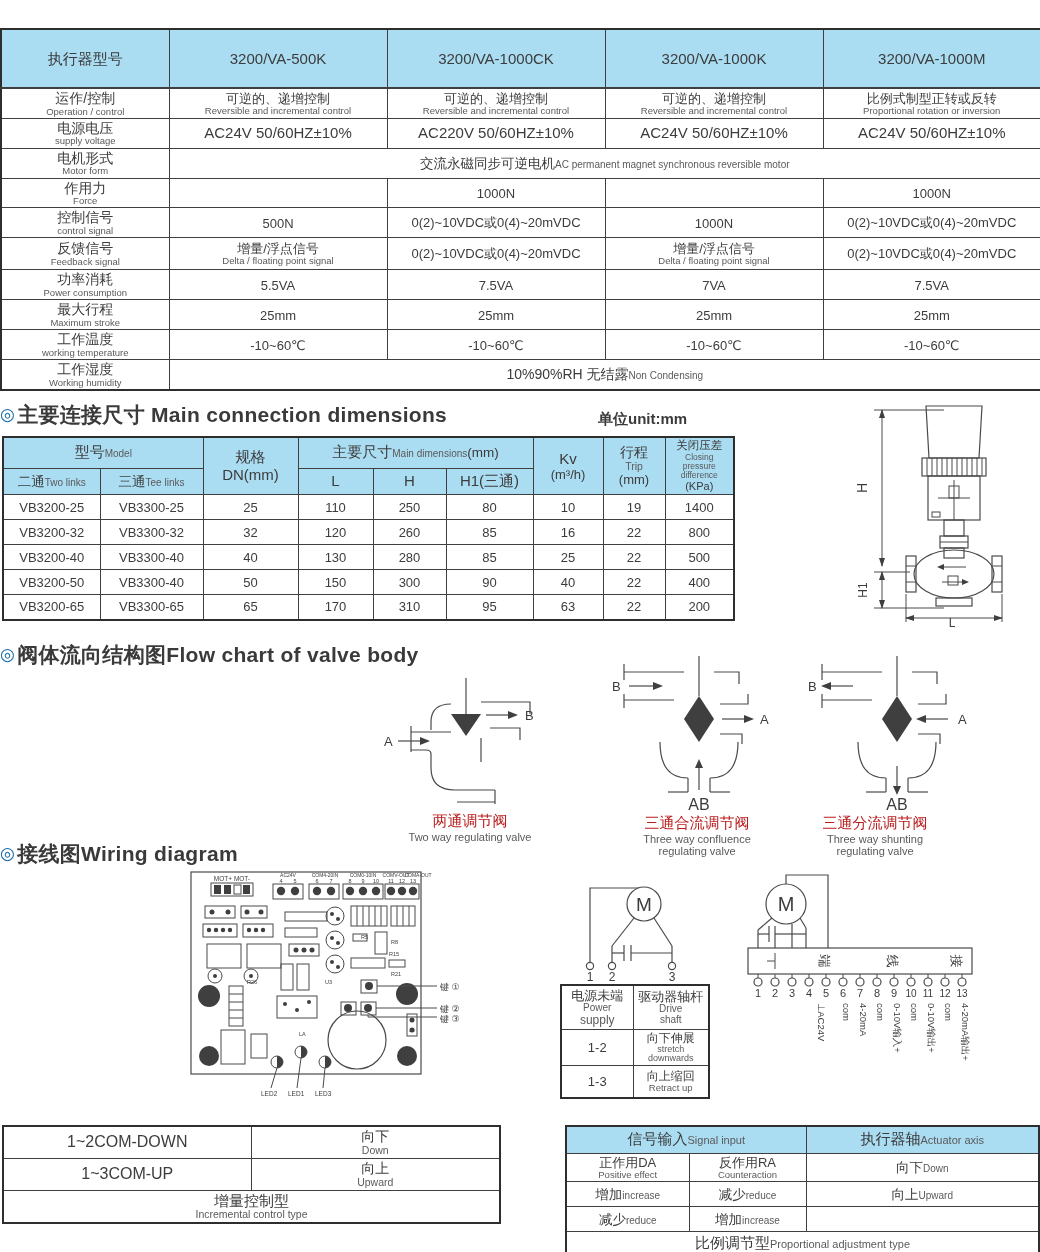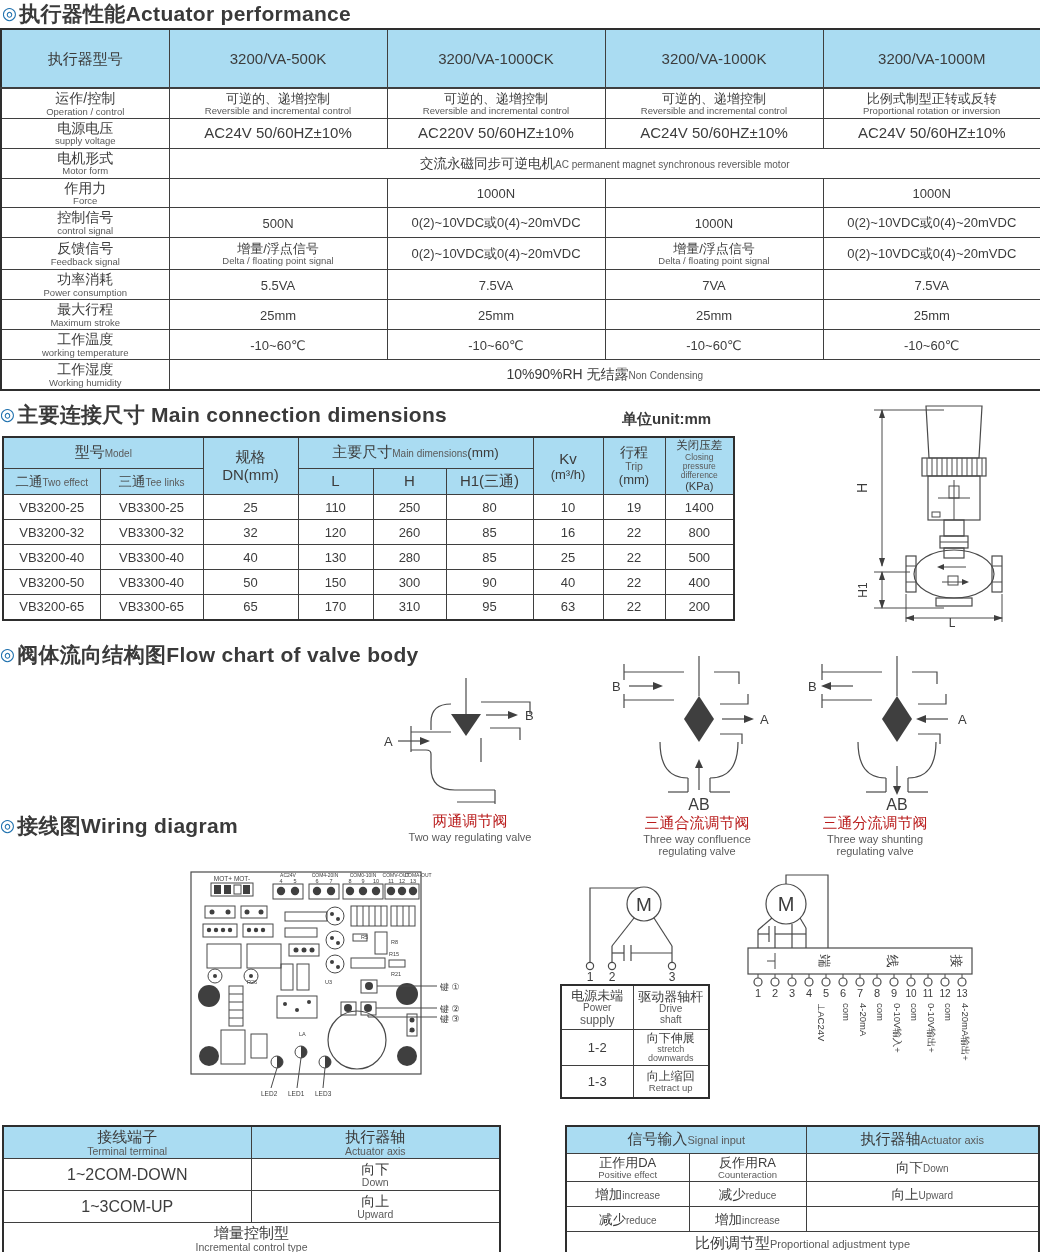--- a/index.html
+++ b/index.html
@@ -26,23 +26,20 @@
 svg .ln2{stroke:#4a4a4a;stroke-width:1;fill:none}
 svg .fl{fill:#3f3f3f;stroke:none}
 svg .wh{fill:#fff;stroke:#4a4a4a;stroke-width:1.2}
 svg text{font-family:"Liberation Sans","DejaVu Sans",sans-serif;fill:#3c3c3c}
 </style>
 </head>
 <body>
 
 <div id="page">
 
-  <div class="abs sec-title" style="left:2px;top:0">
-    <span class="bullet">◎</span><span>执行器性能</span><span>Actuator performance</span>
-  </div>
 
   <table class="t abs" style="left:0;top:28px;width:1040px">
     <colgroup>
         <col style="width:168px">
         <col style="width:218px">
         <col style="width:218px">
         <col style="width:218px">
         <col style="width:218px">
       </colgroup>
     <tbody>
@@ -166,21 +163,21 @@
             <span class="en">Working humidity</span>
           </td>
       <td colspan="4"><span class="izh" style="font-size:14px">10%90%RH 无结露</span><span class="ien">Non Condensing</span></td>
     </tr>
   </tbody>
     </table>
 
   <div class="abs sec-title" style="left:0;top:401px">
     <span class="bullet">◎</span><span>主要连接尺寸 </span><span>Main connection dimensions</span>
   </div>
-  <div class="abs unit-label" style="left:598px;top:410px;width:137px;text-align:center">单位unit:mm</div>
+  <div class="abs unit-label" style="left:598px;top:410px;width:137px;text-align:left">单位unit:mm</div>
 
   <table class="t abs" style="left:2px;top:436px;width:731px">
     <colgroup>
         <col style="width:97px">
         <col style="width:103px">
         <col style="width:95px">
         <col style="width:75px">
         <col style="width:73px">
         <col style="width:87px">
         <col style="width:70px">
@@ -205,21 +202,21 @@
             <span class="zh" style="font-size:13px">(mm)</span>
           </td>
       <td rowspan="2">
             <span class="zh" style="font-size:11.5px">关闭压差</span>
             <span class="en" style="font-size:8.5px">Closing pressure</span>
             <span class="en" style="font-size:8.5px">difference</span>
             <span class="zh" style="font-size:11px">(KPa)</span>
           </td>
     </tr>
     <tr class="hdr" style="height:22px">
-      <td><span class="izh">二通</span><span class="ien">Two effect</span></td>
+      <td><span class="izh">二通</span><span class="ien">Two links</span></td>
       <td><span class="izh">三通</span><span class="ien">Tee links</span></td>
       <td><span class="val big">L</span></td>
       <td><span class="val big">H</span></td>
       <td><span class="val big">H1(三通)</span></td>
     </tr>
     <tr style="height:25px">
           <td class="val">VB3200-25</td>
           <td class="val">VB3300-25</td>
           <td class="val">25</td>
           <td class="val">110</td>
@@ -443,21 +440,21 @@
         <polygon class="fl" points="93,134 101,134 97,143"></polygon>
       <text x="97" y="158" text-anchor="middle" font-size="16">AB</text>
     </g>
   </svg>
   <div class="abs" style="left:780px;top:814px;width:190px">
     <div class="cap-zh">三通分流调节阀</div>
     <div class="cap-en">Three way shunting</div>
     <div class="cap-en">regulating valve</div>
   </div>
 
-  <div class="abs sec-title" style="left:0;top:812px">
+  <div class="abs sec-title" style="left:0;top:840px">
     <span class="bullet">◎</span><span>接线图</span><span>Wiring diagram</span>
   </div>
 
   <svg class="abs" style="left:185px;top:864px" width="300" height="235" viewBox="0 0 300 235">
     <rect class="wh" x="6" y="8" width="230" height="202" stroke-width="1.6"></rect>
     <g>
       <text x="47" y="17" text-anchor="middle" font-size="6.5">MOT+ MOT-</text>
       <rect class="ln2" x="26" y="19" width="42" height="13"></rect>
       <rect class="fl" x="29" y="21" width="7" height="9"></rect>
         <rect class="fl" x="39" y="21" width="7" height="9"></rect>
@@ -742,30 +739,20 @@
       <text transform="rotate(90 220 133)" x="220" y="133" font-size="9.5">4-20mA输出+</text>
     </g>
   </svg>
 
   <table class="t abs" style="left:2px;top:1125px;width:497px">
     <colgroup>
         <col style="width:248px">
         <col style="width:249px">
       </colgroup>
     <tbody>
-        <tr class="hdr" style="height:32px">
-      <td>
-            <span class="zh big">接线端子</span>
-            <span class="en" style="font-size:10.5px">Terminal terminal</span>
-          </td>
-      <td>
-            <span class="zh big">执行器轴</span>
-            <span class="en" style="font-size:10.5px">Actuator axis</span>
-          </td>
-    </tr>
     <tr style="height:32px">
       <td><span class="val" style="font-size:16px">1~2COM-DOWN</span></td>
       <td>
             <span class="zh">向下</span>
             <span class="en" style="font-size:10.5px">Down</span>
           </td>
     </tr>
     <tr style="height:32px">
       <td><span class="val" style="font-size:16px">1~3COM-UP</span></td>
       <td>

